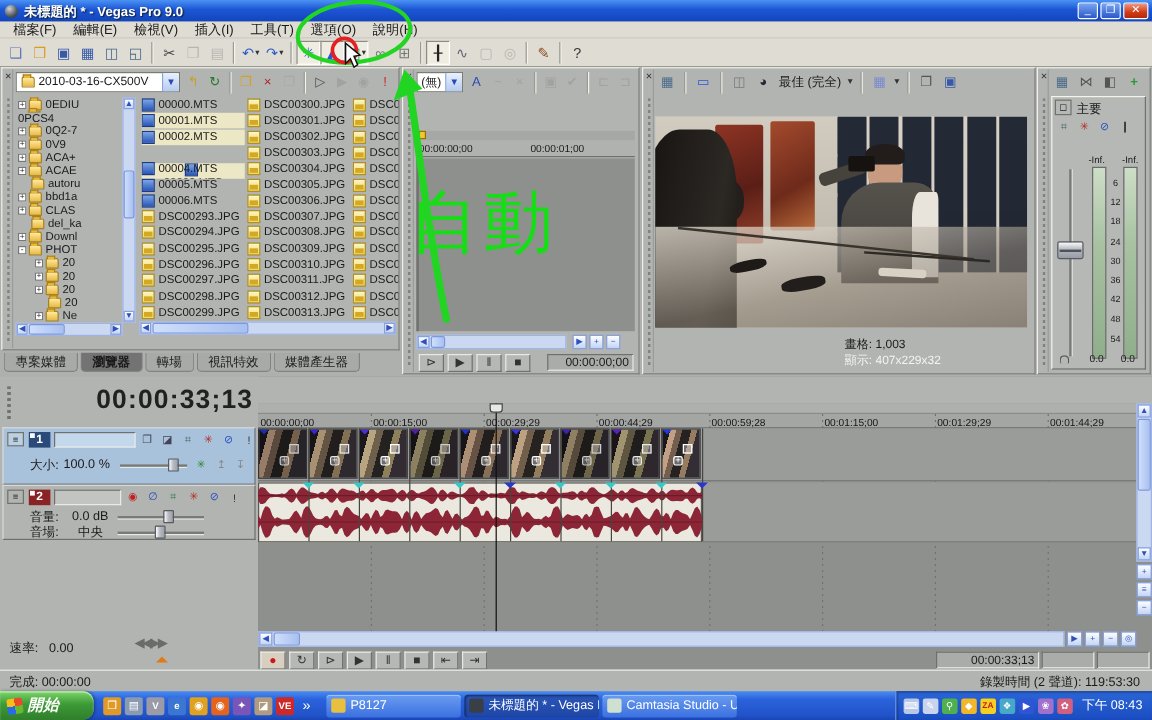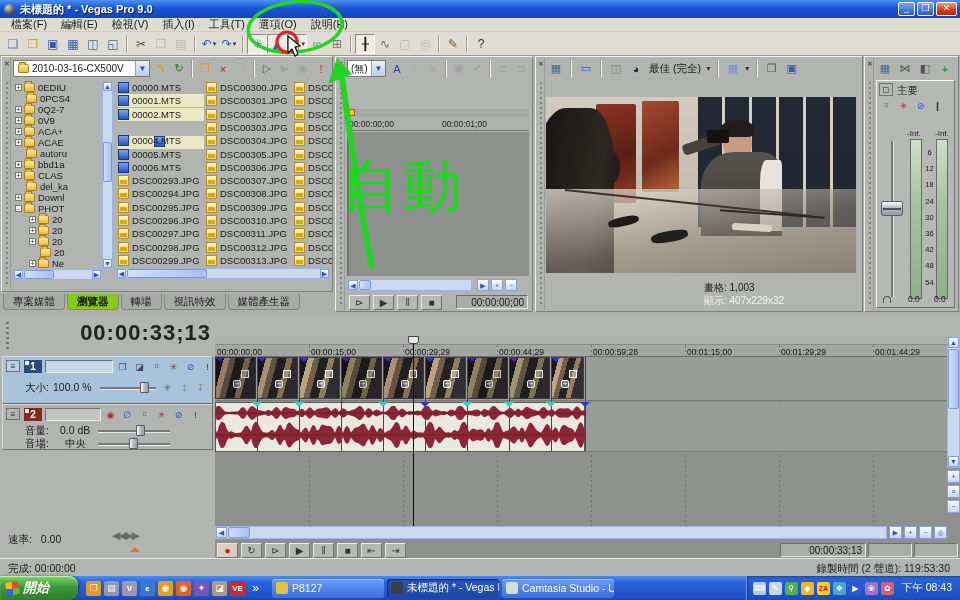--- a/index.html
+++ b/index.html
@@ -45,21 +45,21 @@
   .fi{width:11px;height:11px;margin-right:3px;flex:none;}
   .fi.mts{background:linear-gradient(#7aa6e8,#2a56b8);border:1px solid #1a3a88;}
   .fi.jpg{background:linear-gradient(#fdf6c8,#f0d860);border:1px solid #b09020;position:relative;}
   .fi.jpg:before{content:"";position:absolute;left:1px;bottom:1px;right:1px;height:4px;background:#d4a820;}
   
   .xsb{background:#cbd8f2;border:1px solid #a0b4e4;}
   .xbtn{position:absolute;background:linear-gradient(#fdfeff,#c2d4f6);border:1px solid #88a0dc;color:#3050b8;font-size:7px;text-align:center;}
   .xthumb{position:absolute;background:linear-gradient(90deg,#cfdffc,#a8c0f0);border:1px solid #7c98dc;border-radius:2px;}
   
   .tab{height:16px;padding:0 9px;font-size:10.5px;display:flex;align-items:center;background:#a8aaa8;border:1px solid #82847e;border-top:none;border-radius:0 0 4px 4px;margin-right:2px;}
-  .tab.active{background:#84cc16;font-weight:bold;}
+  .tab.active{background:#737373;font-weight:bold;}
   
   .trackhdr{position:absolute;left:2px;width:211px;border:1px solid;border-color:#d8dad8 #6e706e #6e706e #d8dad8;}
   .badge{width:18px;height:13px;color:#fff;font-size:10px;font-weight:bold;text-align:center;line-height:13px;position:relative;}
   .badge:before{content:"";position:absolute;left:1px;top:1px;width:4px;height:4px;background:#fff;}
   .namebox{height:13px;border:1px solid;border-color:#6e706e #e8eae8 #e8eae8 #6e706e;}
   .hslider{position:absolute;height:2px;background:#787a78;box-shadow:0 1px 0 #e8eae8;}
   .hhandle{position:absolute;width:9px;height:11px;top:-5px;background:linear-gradient(90deg,#fdfdfd,#b8bcc4 45%,#9aa0aa);border:1px solid #585a60;border-radius:1px;}
   .tico{width:15px;height:13px;display:flex;align-items:center;justify-content:center;font-size:9px;}
   .clip{position:absolute;top:0;height:42px;border:1px solid #3c3c40;overflow:hidden;}
   .clip .ovr{position:absolute;width:8px;height:8px;border:1px solid #f0f0f0;background:rgba(220,220,230,.35);}
@@ -232,21 +232,21 @@
             <span style="color: rgb(192, 48, 48);">!</span>
           </span>
         </span>
     </div>
     <div class="abs" id="treebox" style="left:11px;top:24px;width:89px;height:188px;overflow:hidden;">
         <div class="trow" style="left: 2px; top: 0px;">
           <span class="expbox">+</span>
           <span class="folder"></span>
           <span>0EDIU</span>
         </div>
-        <div class="trow" style="left: 2px; top: 11px;">
+        <div class="trow" style="left: 2px; top: 11px; flex-direction: column;">
           <span style="width: 11px; display: inline-block;"></span>
           <span class="folder"></span>
           <span>0PCS4</span>
         </div>
         <div class="trow" style="left: 2px; top: 22px;">
           <span class="expbox">+</span>
           <span class="folder"></span>
           <span>0Q2-7</span>
         </div>
         <div class="trow" style="left: 2px; top: 33px;">

